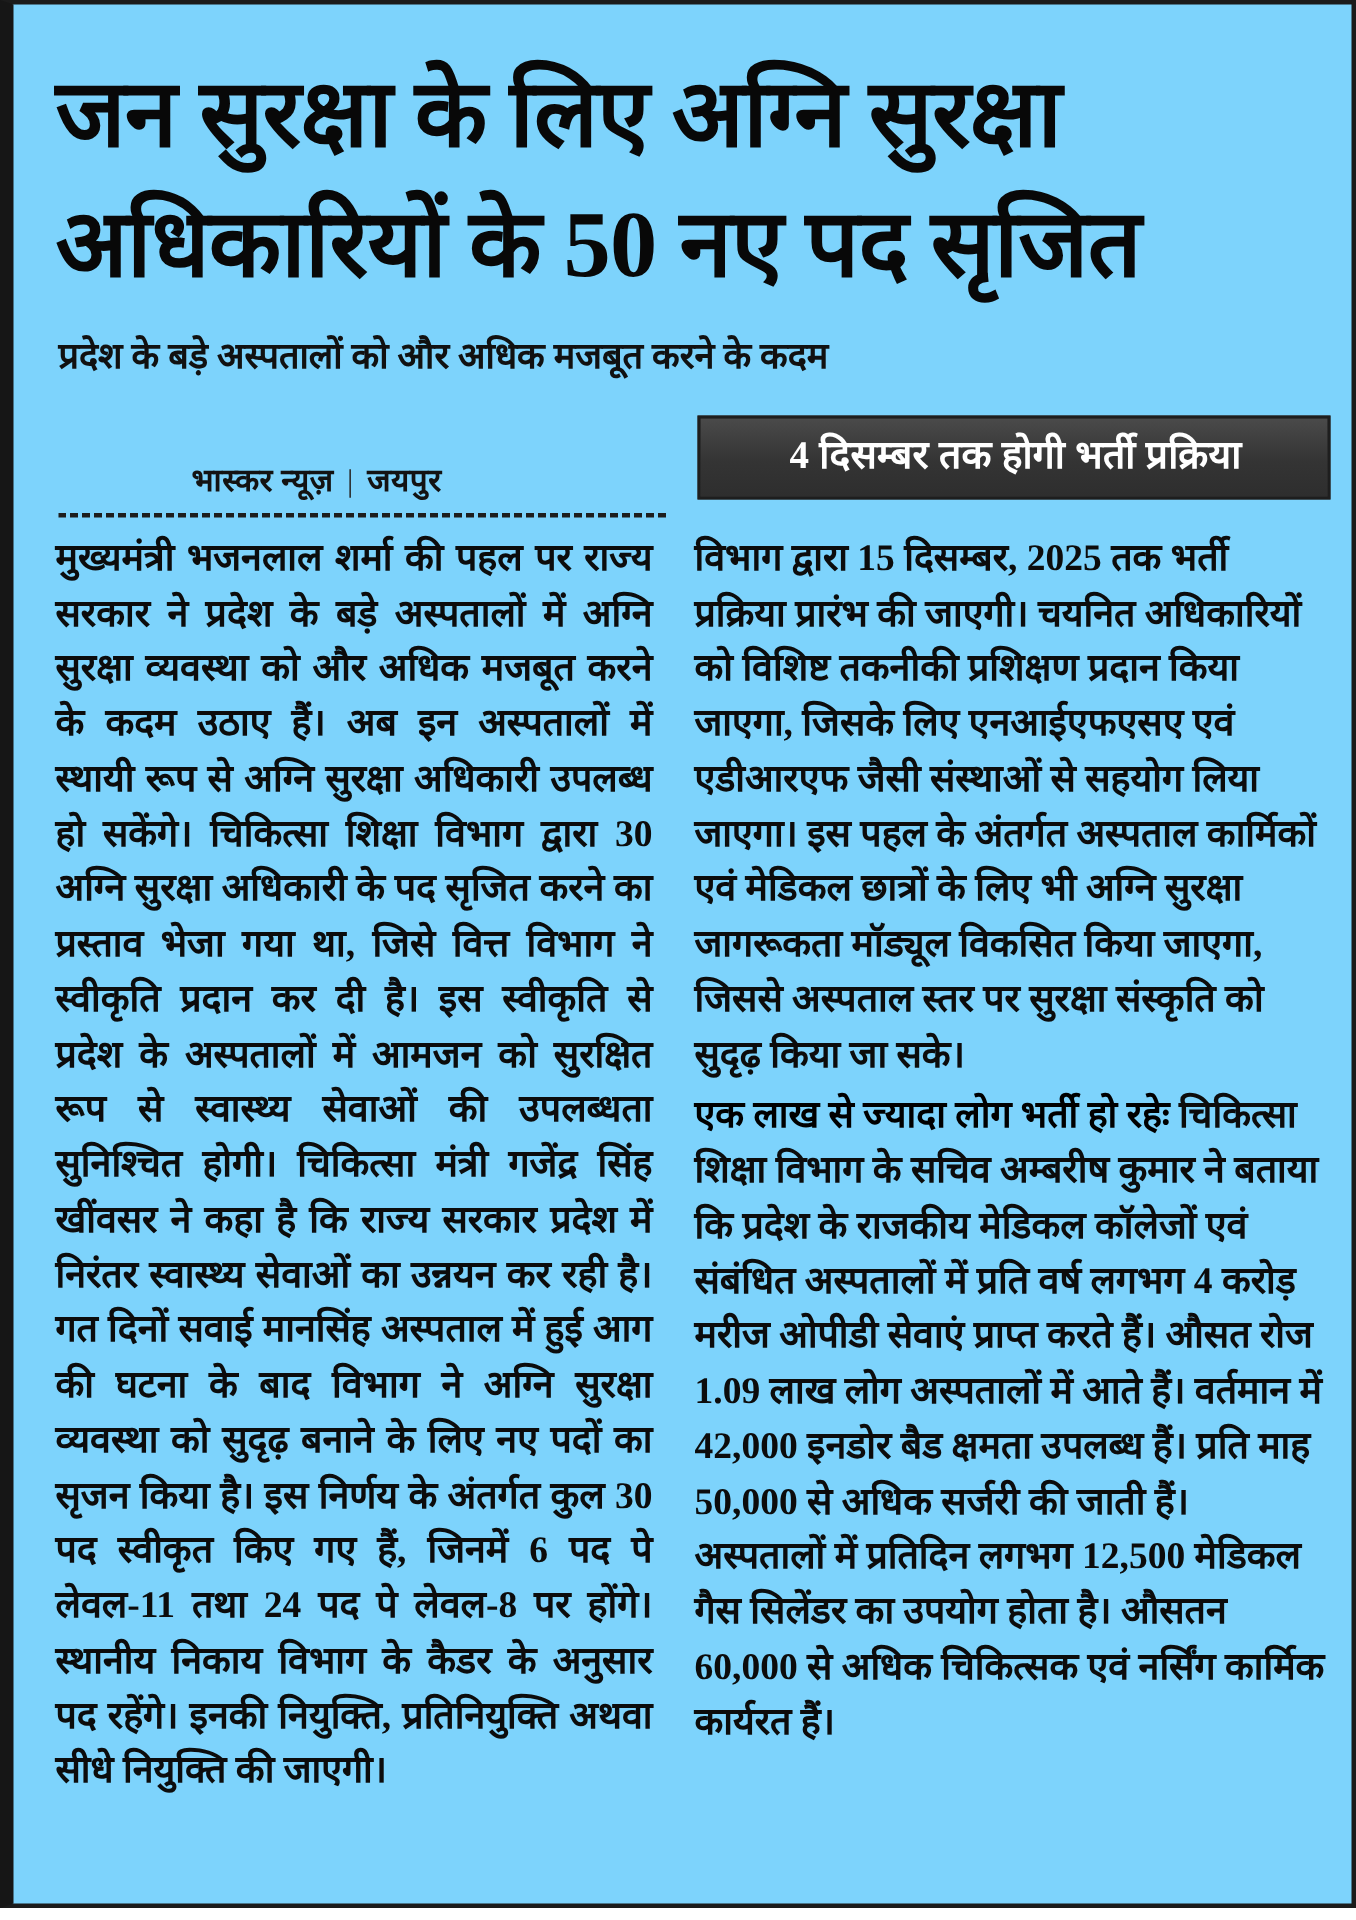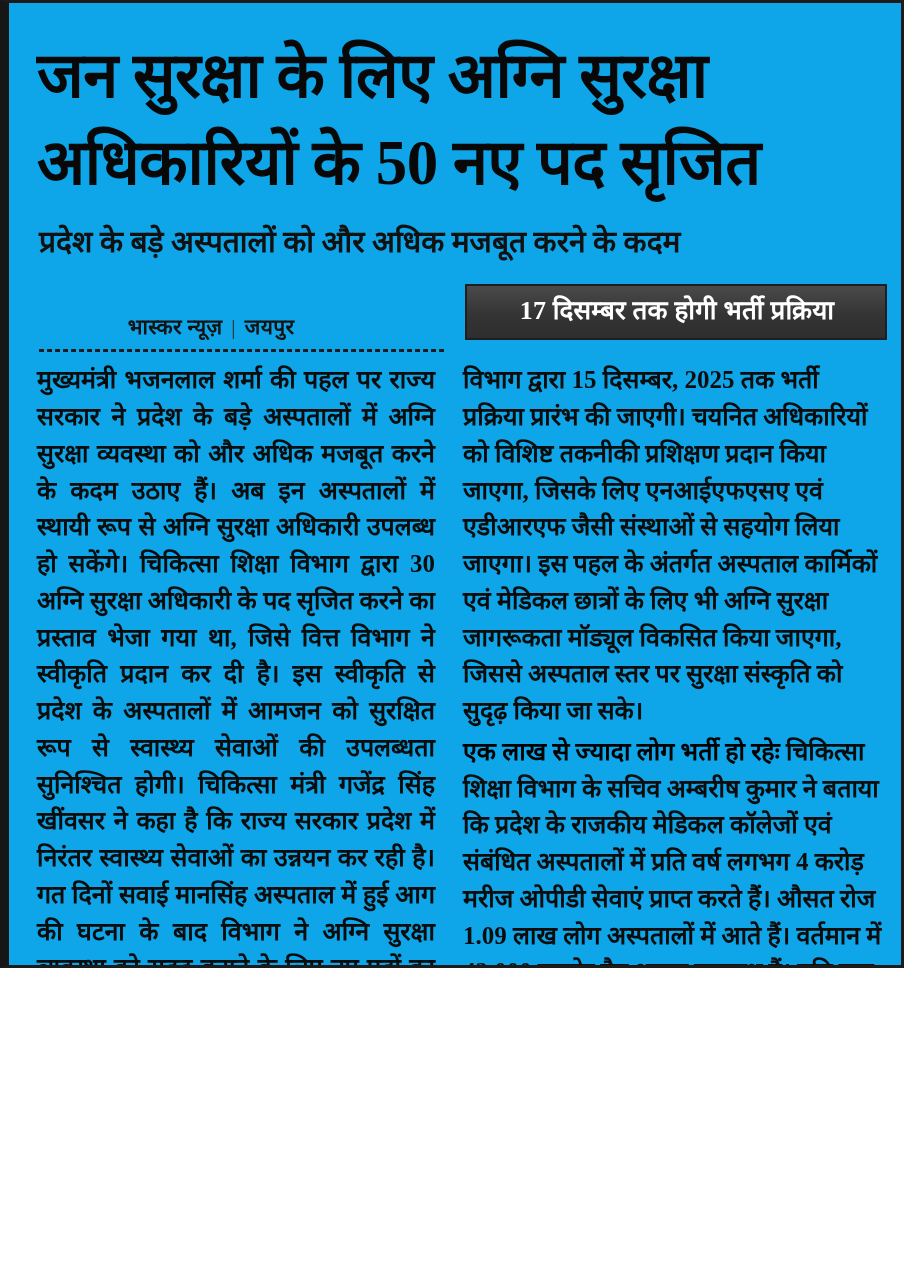--- a/index.html
+++ b/index.html
@@ -8,23 +8,23 @@
     padding: 0;
     background: #ffffff;
   }
   body {
     font-family: "Liberation Serif", "DejaVu Serif", serif;
   }
 
   .clipping {
     position: relative;
     width: 904px;
-    height: 968px;
-    box-sizing: border-box;
-    background: #0ea5e9;
+    height: 1272px;
+    box-sizing: border-box;
+    background: #7dd3fc;
     overflow: hidden;
     border-top: 3px solid #1b1b1b;
     border-right: 3px solid #1b1b1b;
     border-bottom: 3px solid #1b1b1b;
     border-left: 9px solid #161616;
   }
 
   .paper {
     position: absolute;
     inset: 0;
@@ -45,21 +45,21 @@
     white-space: nowrap;
   }
   .headline .hl-line {
     display: block;
   }
 
   .subheadline {
     font-family: "Liberation Serif", "DejaVu Serif", serif;
     font-weight: 700;
     color: #111111;
-    font-size: 30px;
+    font-size: 24px;
     line-height: 1.25;
     margin: 16px 0 0 14px;
     white-space: nowrap;
   }
 
   
   .meta-row {
     display: flex;
     align-items: flex-end;
     margin: 22px 0 0 0;
@@ -177,21 +177,21 @@
 
     <h2 class="subheadline">प्रदेश के बड़े अस्पतालों को और अधिक मजबूत करने के कदम</h2>
 
     <div class="meta-row">
       <div class="byline-col">
         <div class="byline">
           <span>भास्कर न्यूज़</span><span class="sep">|</span><span>जयपुर</span>
         </div>
       </div>
       <div class="banner-col">
-        <div class="banner">17 दिसम्बर तक होगी भर्ती प्रक्रिया</div>
+        <div class="banner">4 दिसम्बर तक होगी भर्ती प्रक्रिया</div>
       </div>
     </div>
 
     <div class="dash-rule"></div>
 
     <div class="columns">
       <div class="col col-left">
         <p class="body-text">मुख्यमंत्री भजनलाल शर्मा की पहल पर राज्य सरकार ने प्रदेश के बड़े अस्पतालों में अग्नि सुरक्षा व्यवस्था को और अधिक मजबूत करने के कदम उठाए हैं। अब इन अस्पतालों में स्थायी रूप से अग्नि सुरक्षा अधिकारी उपलब्ध हो सकेंगे। चिकित्सा शिक्षा विभाग द्वारा 30 अग्नि सुरक्षा अधिकारी के पद सृजित करने का प्रस्ताव भेजा गया था, जिसे वित्त विभाग ने स्वीकृति प्रदान कर दी है। इस स्वीकृति से प्रदेश के अस्पतालों में आमजन को सुरक्षित रूप से स्वास्थ्य सेवाओं की उपलब्धता सुनिश्चित होगी। चिकित्सा मंत्री गजेंद्र सिंह खींवसर ने कहा है कि राज्य सरकार प्रदेश में निरंतर स्वास्थ्य सेवाओं का उन्नयन कर रही है। गत दिनों सवाई मानसिंह अस्पताल में हुई आग की घटना के बाद विभाग ने अग्नि सुरक्षा व्यवस्था को सुदृढ़ बनाने के लिए नए पदों का सृजन किया है। इस निर्णय के अंतर्गत कुल 30 पद स्वीकृत किए गए हैं, जिनमें 6 पद पे लेवल-11 तथा 24 पद पे लेवल-8 पर होंगे। स्थानीय निकाय विभाग के कैडर के अनुसार पद रहेंगे। इनकी नियुक्ति, प्रतिनियुक्ति अथवा सीधे नियुक्ति की जाएगी।</p>
       </div>
 

